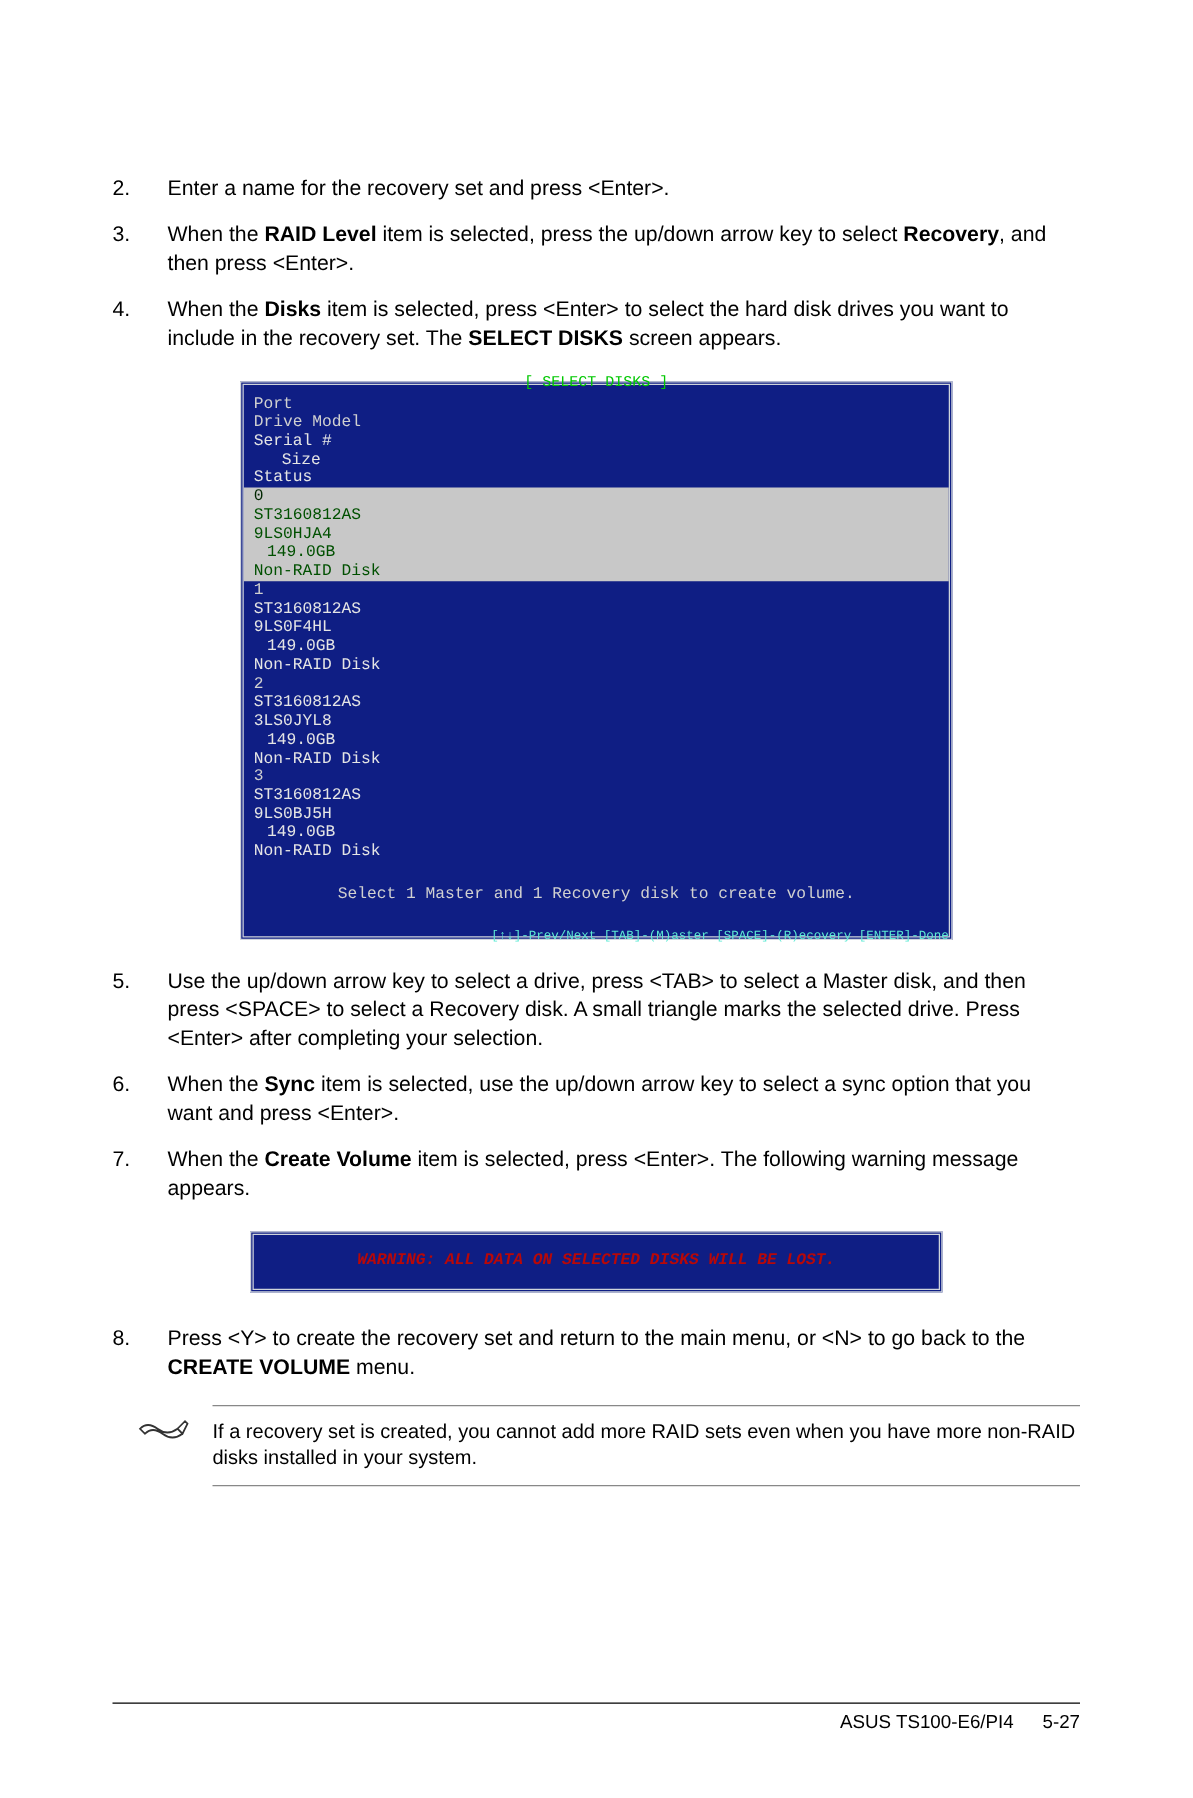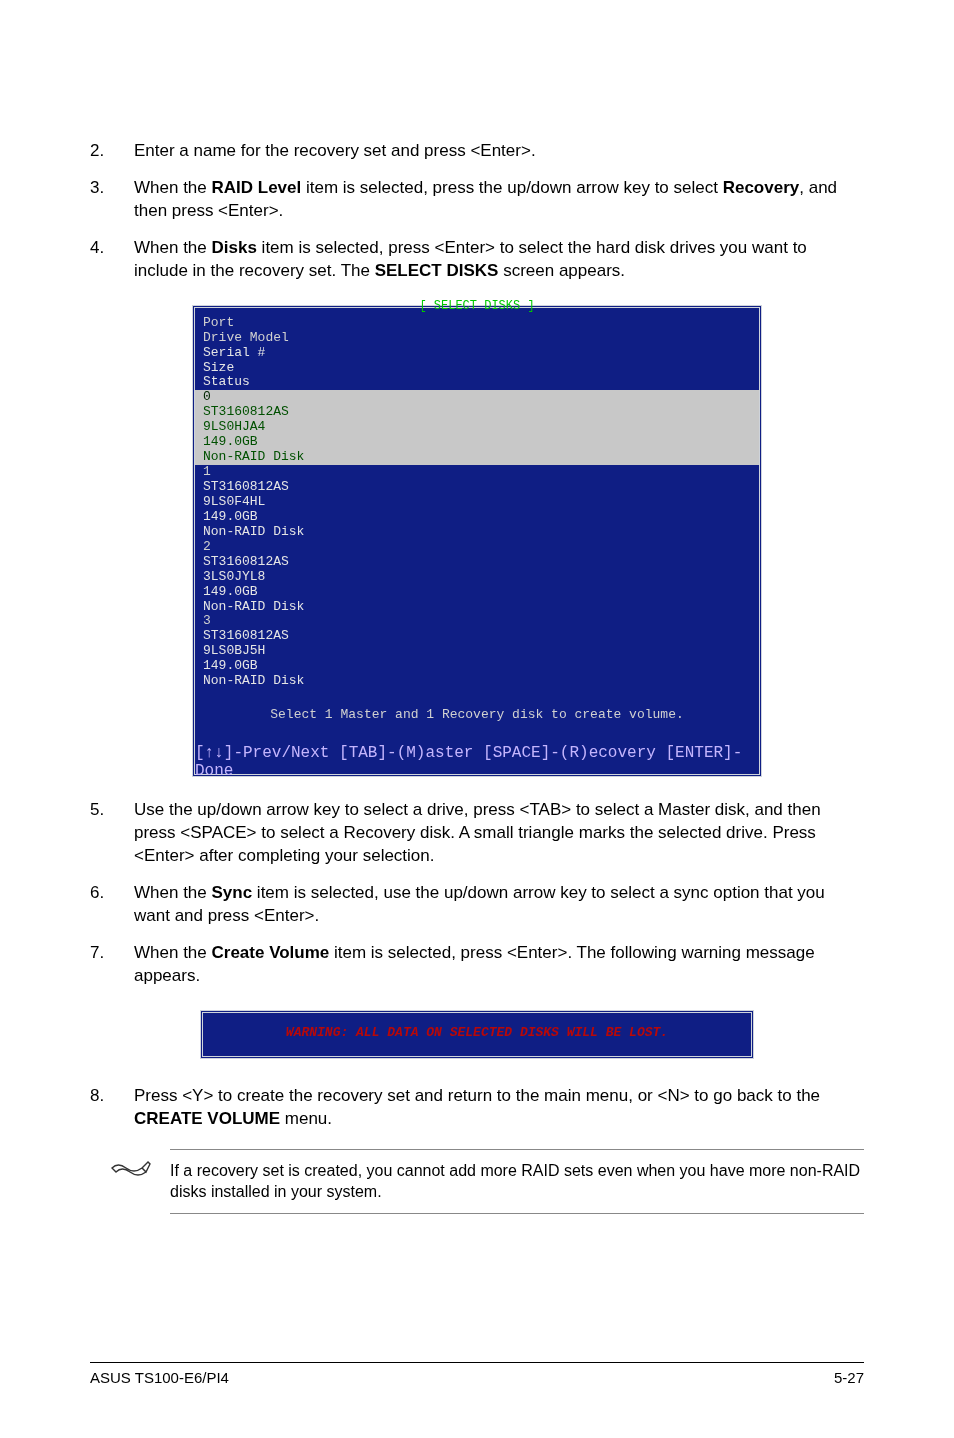--- a/index.html
+++ b/index.html
@@ -68,41 +68,41 @@
     padding: 0 8px;
     line-height: 1.15;
     white-space: pre;
     flex-direction: column;
   }
   .th { color: #d0d0d0; }
   .tc { color: #e5e5e5; }
   .c-port { width: 48px; }
   .c-model { width: 140px; }
   .c-serial { width: 120px; }
-  .c-size { width: 92px; text-align: left; padding-right: 16px;}
+  .c-size { width: 92px; text-align: center; padding-right: 16px;}
   .c-status { flex: 1; }
   .sel-row {
     background: #c8c8c8;
     color: #002000;
   }
   .sel-row .tc { color: #005000; }
   .sel-row .th { color: #002600; }
   .term-msg {
     text-align: center;
     color: #d0d0d0;
     padding: 18px 0 14px 0;
     font-family: "Courier New", monospace;
     font-size: 13px;
   }
   .term-footer {
     position: relative;
     bottom: -8px;
-    text-align: left;
-    color: #c4b5fd;
-    font-size: 16px;
+    text-align: right;
+    color: #5eead4;
+    font-size: 10px;
     padding-bottom: 2px;
   }
   .warn-box {
     width: 554px;
     margin: 22px auto 26px auto;
     background: #0f1e84;
     border: 3px double #cfd4db;
     padding: 12px 0 14px 0;
     text-align: center;
     font-family: "Courier New", monospace;
@@ -127,22 +127,23 @@
     line-height: 1.35;
   }
   .footer {
     position: absolute;
     left: 90px;
     right: 90px;
     bottom: 52px;
     border-top: 1px solid #000;
     padding-top: 6px;
     display: flex;
-    justify-content: space-between;
+    justify-content: flex-end;
     font-size: 15px;
+    gap: 23px;
   }
 </style>
 </head>
 <body>
 
 <div class="page">
   <ol class="steps">
     <li>
       <div class="num">2.</div>
       <div class="body"><span>Enter a name for the recovery set and press &lt;Enter&gt;.</span></div>

